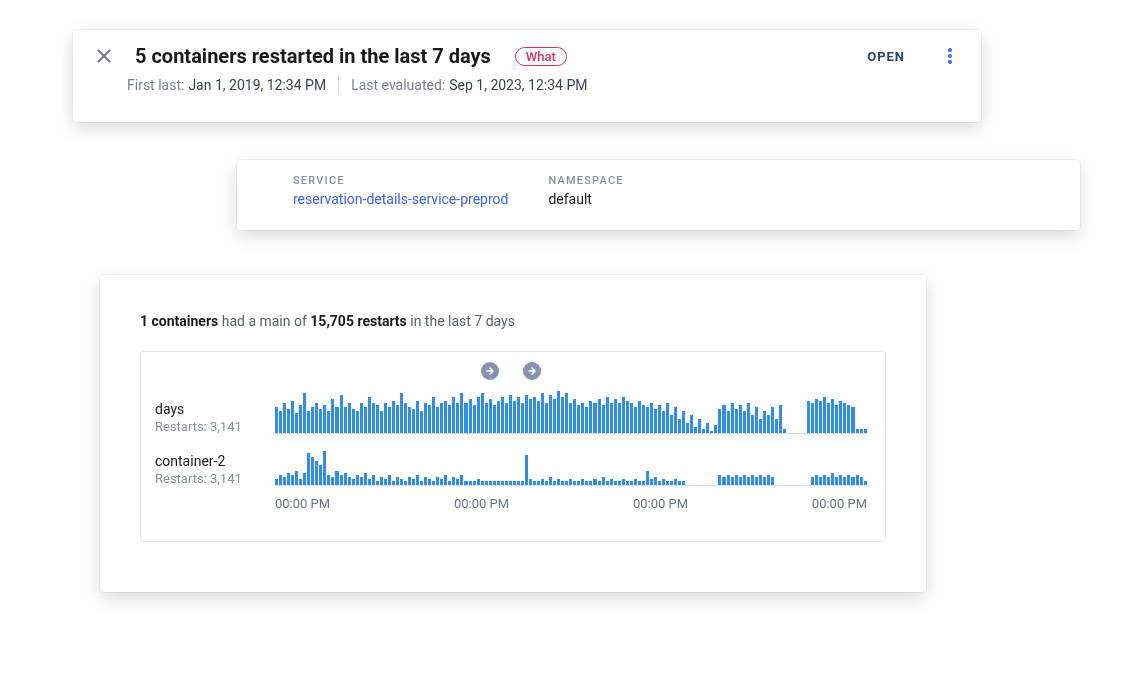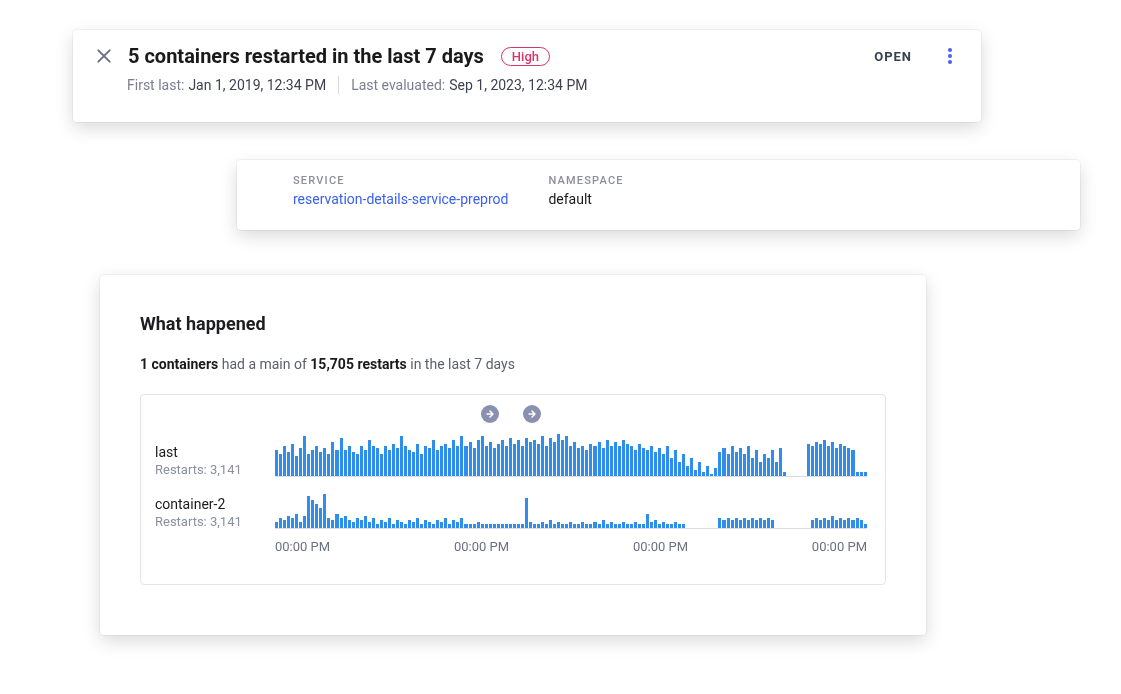--- a/index.html
+++ b/index.html
@@ -19,21 +19,21 @@
       width: 908px;
       height: 92px;
       background: #fff;
       box-shadow: 0 6px 18px rgba(0,0,0,0.15), 0 0 0 1px rgba(0,0,0,0.04);
       border-radius: 4px;
       padding: 14px 22px 12px 22px;
     }
     .header-row1 {
       display: flex;
       align-items: center;
-      gap: 15px;
+      gap: 22px;
     }
     .close-x {
       width: 18px;
       height: 18px;
       position: relative;
       flex: none;
       cursor: pointer;
       color: #6b7280;
     }
     .close-x::before, .close-x::after {
@@ -222,21 +222,21 @@
     .axis-row span { flex: 1; }
     .axis-row span:last-child { text-align: right; flex: 0 0 auto; }
   </style>
 </head>
 <body>
 
 <div class="header-card">
   <div class="header-row1">
     <div class="close-x"></div>
     <span class="header-title">5 containers restarted in the last 7 days</span>
-    <span class="badge-high">High</span>
+    <span class="badge-high">What</span>
     <span class="header-spacer"></span>
     <span class="open-text">OPEN</span>
     <div class="kebab">
       <span></span>
         <span></span>
         <span></span>
     </div>
   </div>
   <div class="header-row2">
     <span class="label">First last:</span>
@@ -252,42 +252,41 @@
     <span class="meta-label">SERVICE</span>
     <span class="meta-value link">reservation-details-service-preprod</span>
   </div>
   <div class="meta-col">
     <span class="meta-label">NAMESPACE</span>
     <span class="meta-value">default</span>
   </div>
 </div>
 
 <div class="what-card">
-  <div class="what-title">What happened</div>
   <div class="what-summary">
     <b>1 containers</b><span> had a main of </span><b>15,705 restarts</b><span> in the last 7 days</span>
   </div>
 
   <div class="chart-panel">
     <div class="arrow-row">
       <div class="arrow-circle">
         <svg width="10" height="10" viewBox="0 0 10 10">
             <path d="M2 5h5M5 2l3 3-3 3" stroke="#fff" stroke-width="1.5" fill="none" stroke-linecap="round" stroke-linejoin="round"></path>
           </svg>
       </div>
       <div class="arrow-circle">
         <svg width="10" height="10" viewBox="0 0 10 10">
             <path d="M2 5h5M5 2l3 3-3 3" stroke="#fff" stroke-width="1.5" fill="none" stroke-linecap="round" stroke-linejoin="round"></path>
           </svg>
       </div>
     </div>
 
     <div class="chart-block">
       <div class="chart-label">
-        <div class="chart-name">last</div>
+        <div class="chart-name">days</div>
         <div class="chart-restarts">Restarts: 3,141</div>
       </div>
       <div class="chart-bars" id="bars-0">
           <div class="bar" style="height: 26px;"></div>
           <div class="bar" style="height: 22px;"></div>
           <div class="bar" style="height: 30px;"></div>
           <div class="bar" style="height: 24px;"></div>
           <div class="bar" style="height: 32px;"></div>
           <div class="bar" style="height: 20px;"></div>
           <div class="bar" style="height: 28px;"></div>

